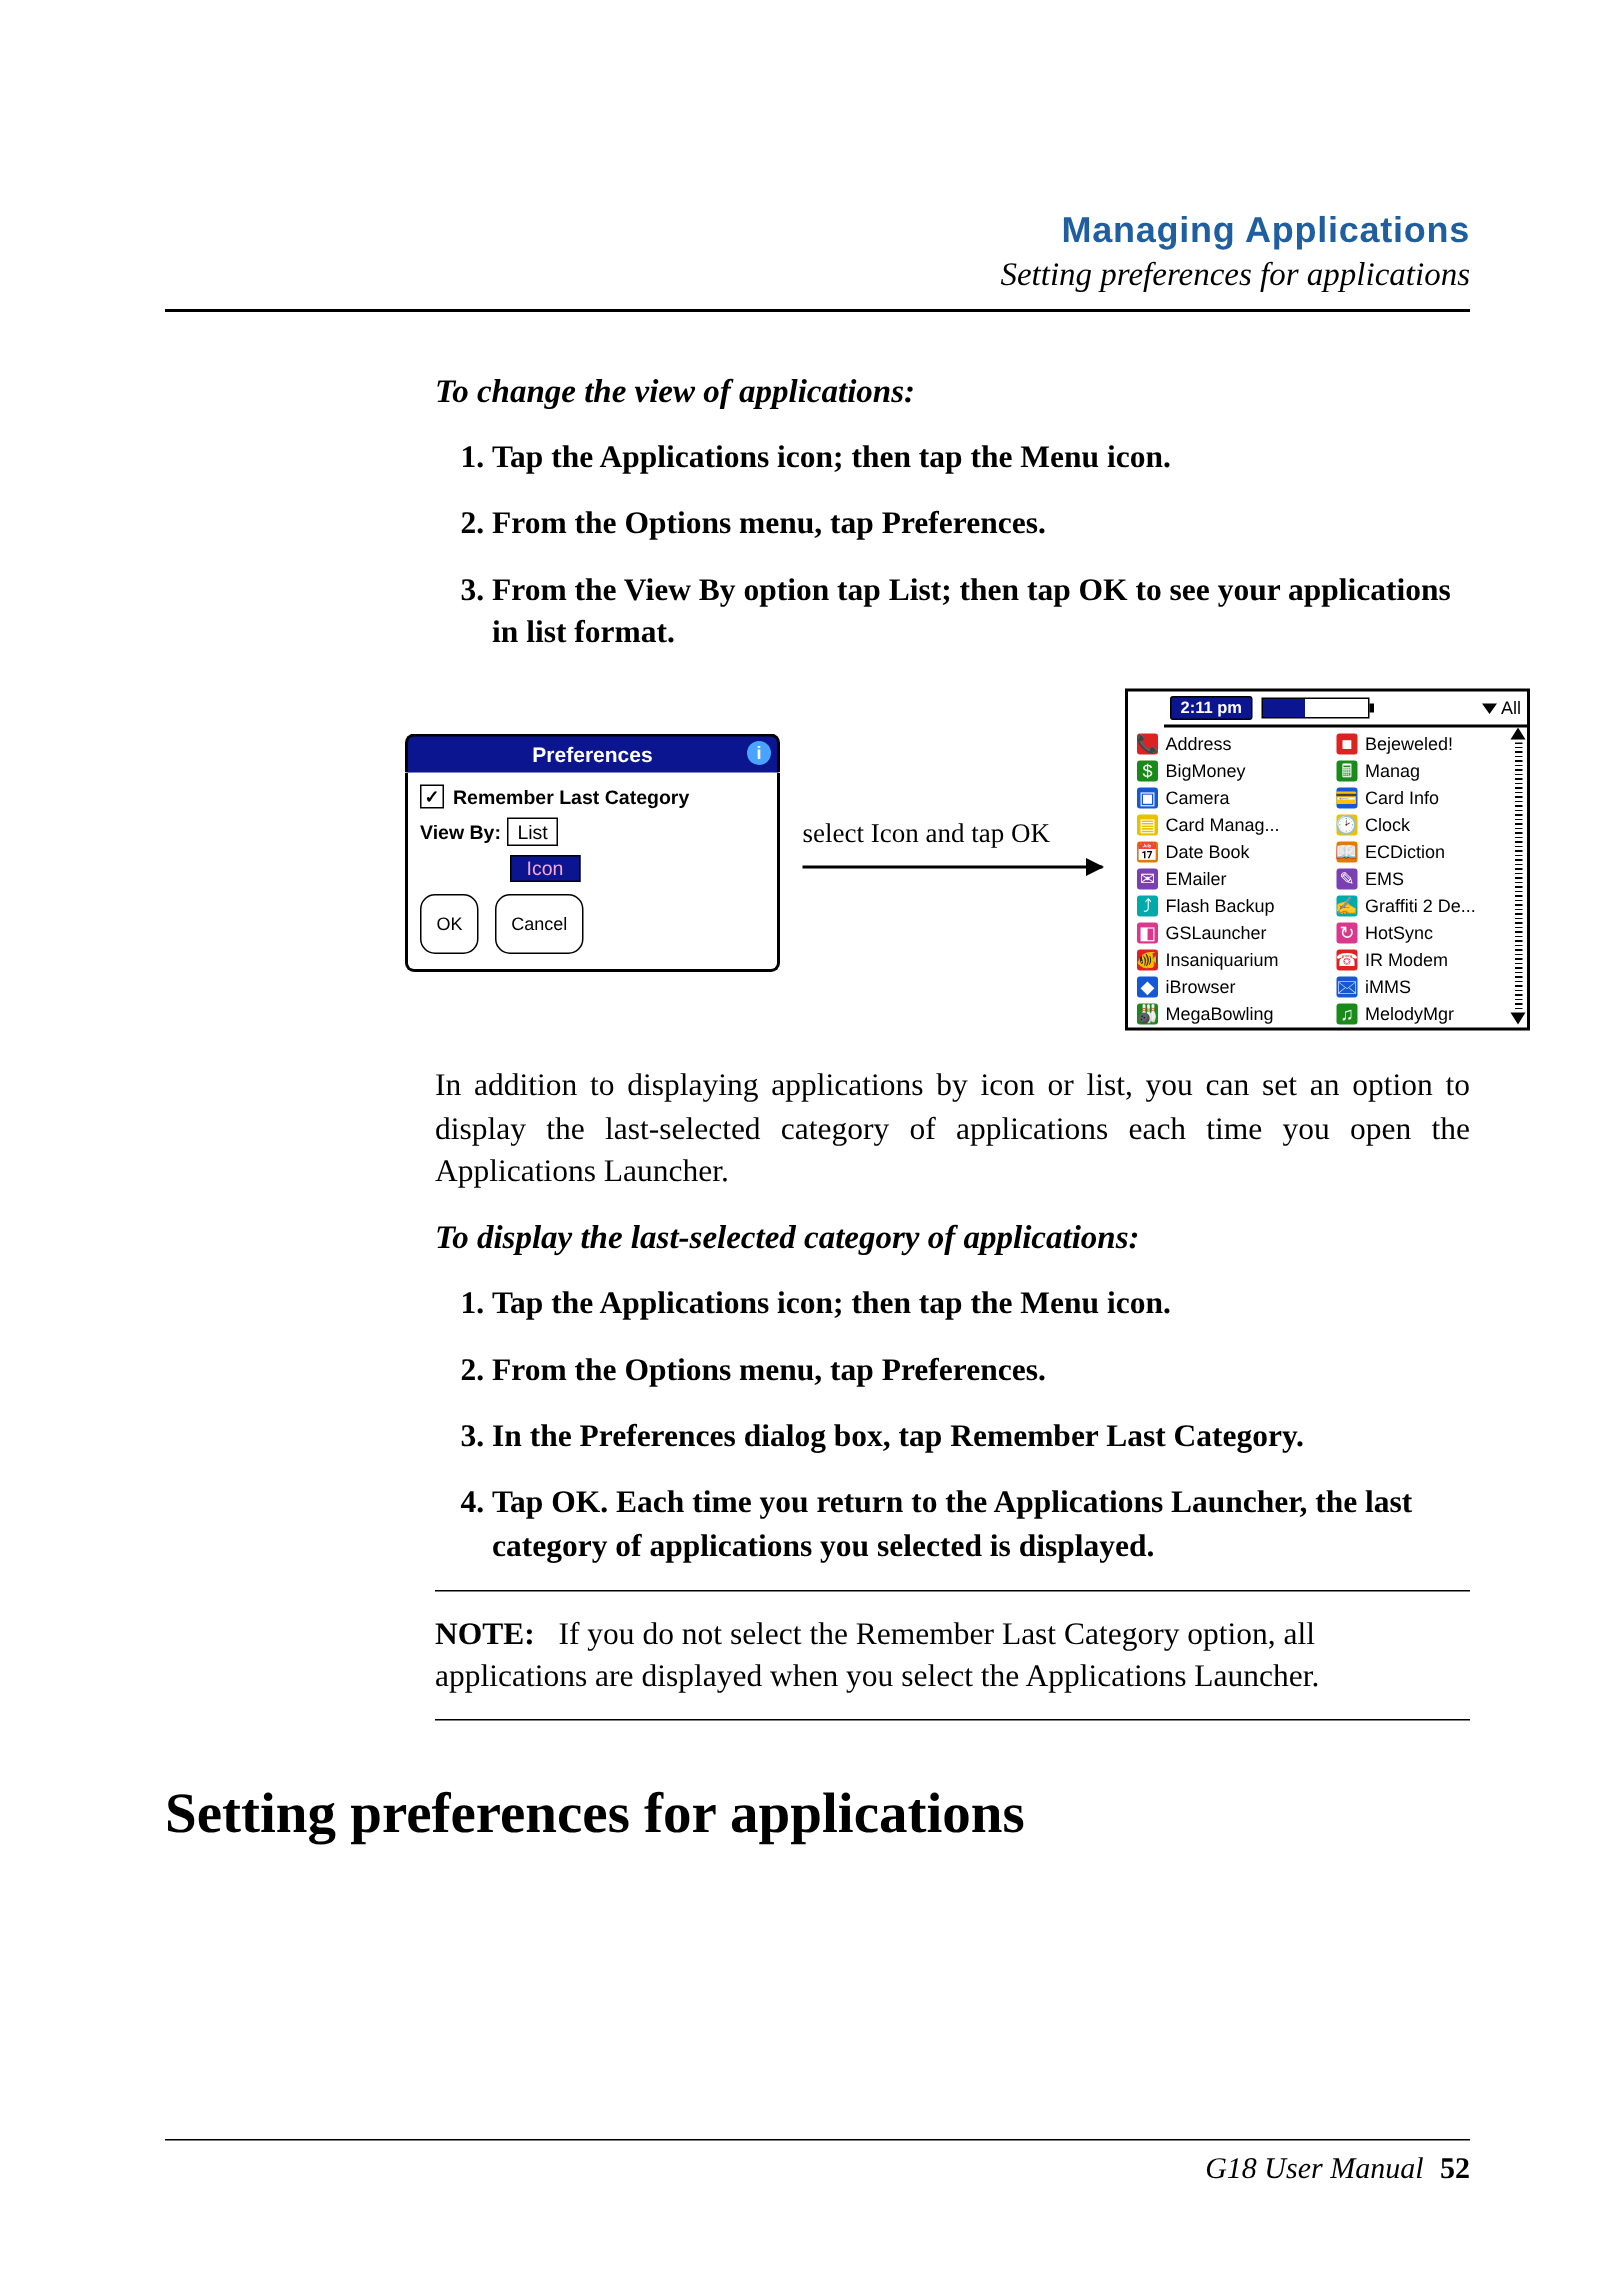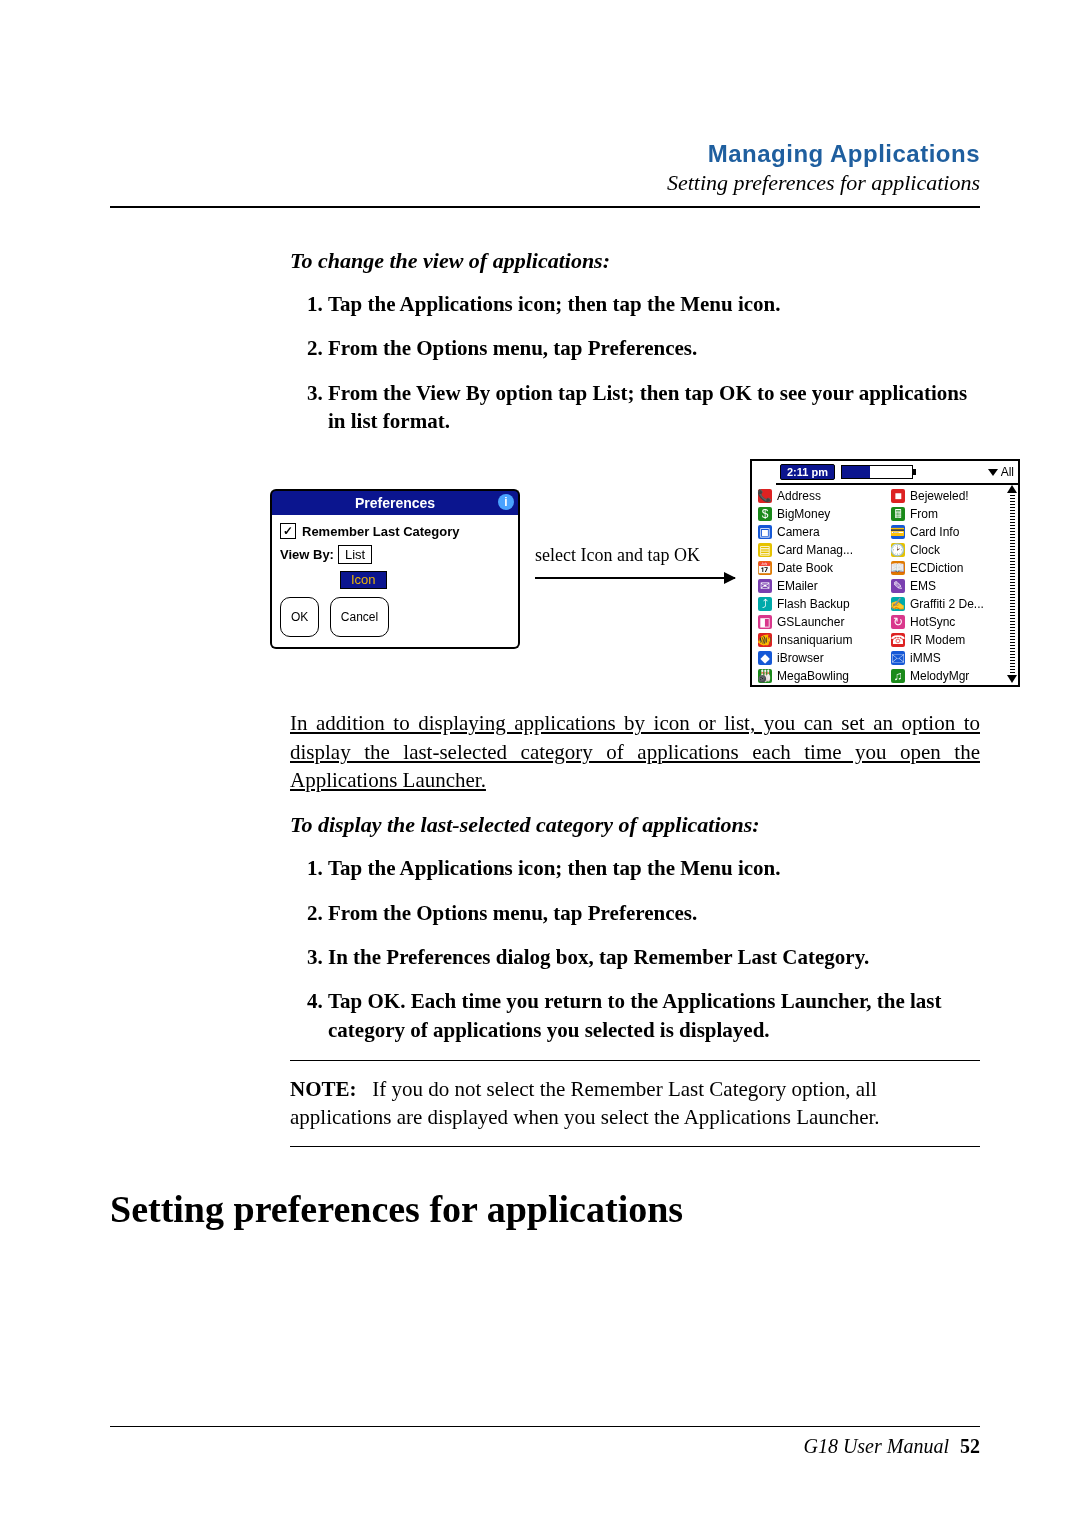--- a/index.html
+++ b/index.html
@@ -125,21 +125,21 @@
     color: #000;
   }
   .prefs .fieldbox {
     border: 1.5px solid #000;
     padding: 1px 6px;
     margin-left: 4px;
     font-weight: 400;
   }
   .prefs .highlight {
     background: #0b158f;
-    color: #eab308;
+    color: #f9a8d4;
     padding: 0 10px 1px 10px;
     margin-left: 60px;
     font-size: 13px;
     font-weight: 400;
     border: 1px solid #000;
     display: inline-block;
   }
   .prefs .buttons {
     margin-top: 8px;
   }
@@ -284,21 +284,20 @@
     width: 5px;
     background: repeating-linear-gradient(#000 0 1px, #fff 1px 3px);
     margin: 2px 0;
   }
 
   .para {
     font-size: 21px;
     line-height: 1.35;
     margin: 8px 0 18px 0;
     text-align: justify;
-    text-decoration: underline;
   }
   .note-box {
     border-top: 1.5px solid #000;
     border-bottom: 1.5px solid #000;
     padding: 14px 0;
     margin: 16px 0 40px 0;
     font-size: 21px;
     line-height: 1.35;
   }
   .note-box .note-label { font-weight: 700; }
@@ -436,21 +435,21 @@
                 <span>MegaBowling</span>
               </div>
             </div>
           <div class="col right" id="col-right">
               <div class="item">
                 <span class="ico sq c-red" style="color: rgb(255, 255, 255);">■</span>
                 <span>Bejeweled!</span>
               </div>
               <div class="item">
                 <span class="ico sq c-green" style="color: rgb(255, 255, 255);">🖩</span>
-                <span>From</span>
+                <span>Manag</span>
               </div>
               <div class="item">
                 <span class="ico sq c-blue" style="color: rgb(255, 255, 255);">💳</span>
                 <span>Card Info</span>
               </div>
               <div class="item">
                 <span class="ico sq c-yellow" style="color: rgb(255, 255, 255);">🕑</span>
                 <span>Clock</span>
               </div>
               <div class="item">

